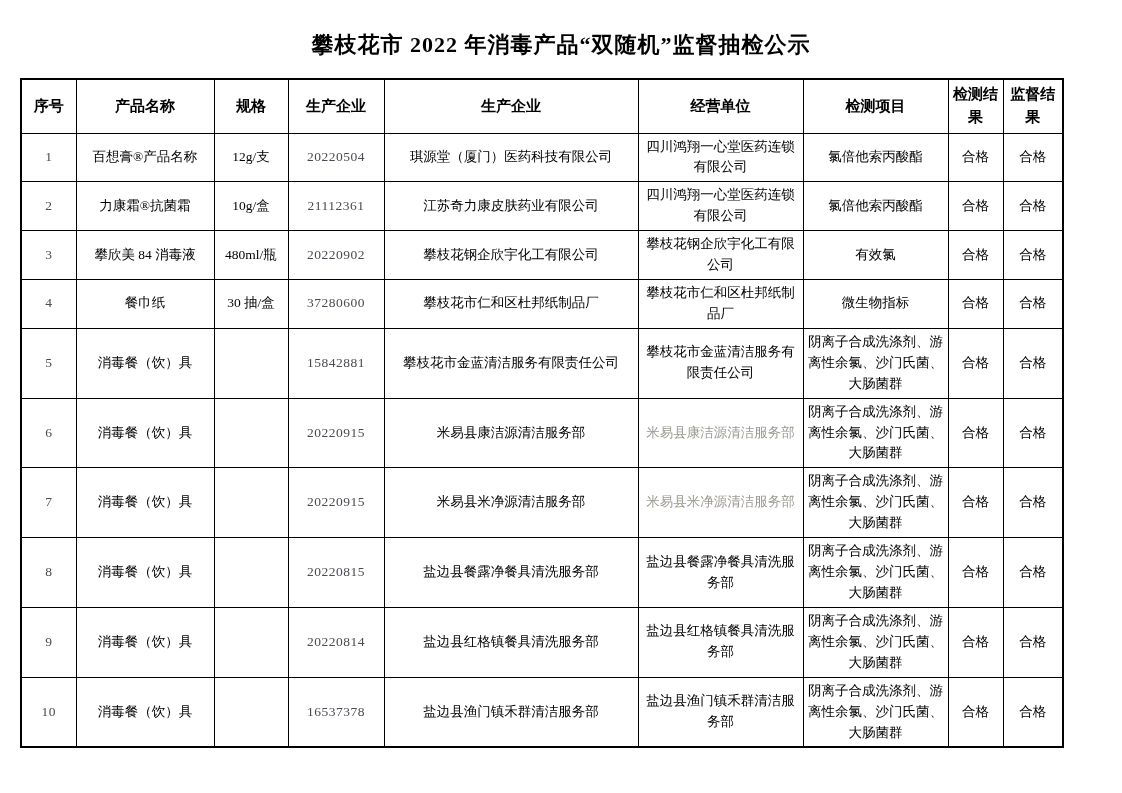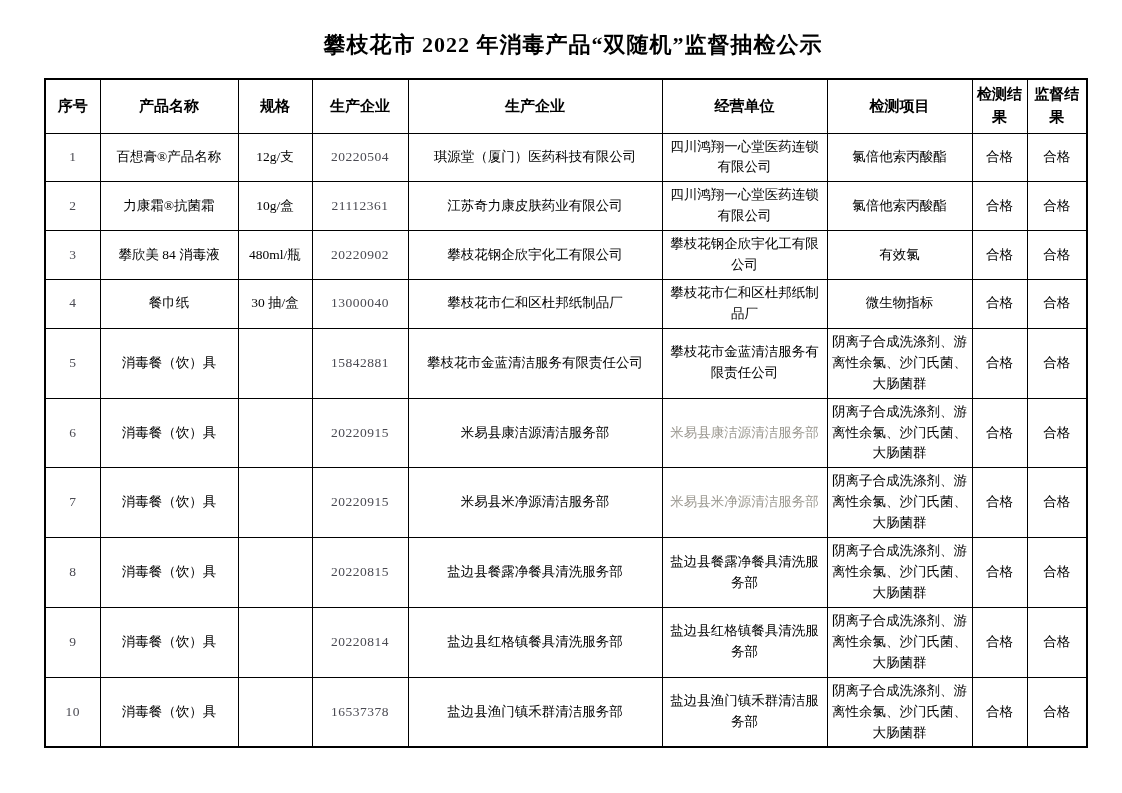--- a/index.html
+++ b/index.html
@@ -8,21 +8,20 @@
     height: 793px;
     background: var(--page-bg, #ffffff);
     font-family: "Liberation Serif", "DejaVu Serif", serif;
     color: var(--text-color, #000000);
     overflow: hidden;
   }
   .page {
     width: 1122px;
     height: 590px;
     position: relative;
-    padding-left: 24px;
   }
   .doc-title {
     text-align: center;
     font-size: 22px;
     font-weight: bold;
     letter-spacing: 1px;
     padding-top: 30px;
     margin-bottom: 18px;
     color: var(--text-color, #000000);
   }
@@ -123,21 +122,21 @@
           <td>攀枝花钢企欣宇化工有限公司</td>
           <td>攀枝花钢企欣宇化工有限公司</td>
           <td>有效氯</td>
           <td>合格</td>
           <td>合格</td>
         </tr>
         <tr>
           <td class="num">4</td>
           <td>餐巾纸</td>
           <td>30 抽/盒</td>
-          <td class="num">13000040</td>
+          <td class="num">37280600</td>
           <td>攀枝花市仁和区杜邦纸制品厂</td>
           <td>攀枝花市仁和区杜邦纸制品厂</td>
           <td>微生物指标</td>
           <td>合格</td>
           <td>合格</td>
         </tr>
         <tr>
           <td class="num">5</td>
           <td>消毒餐（饮）具</td>
           <td></td>

